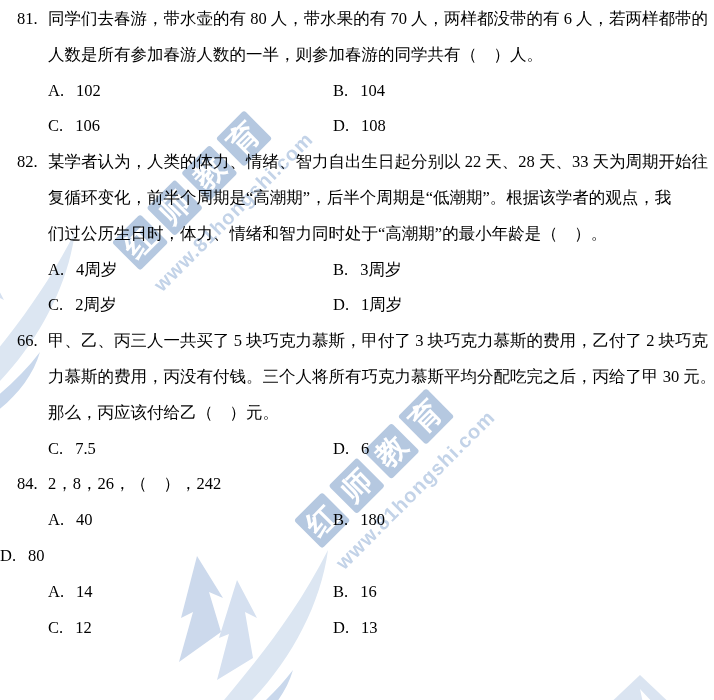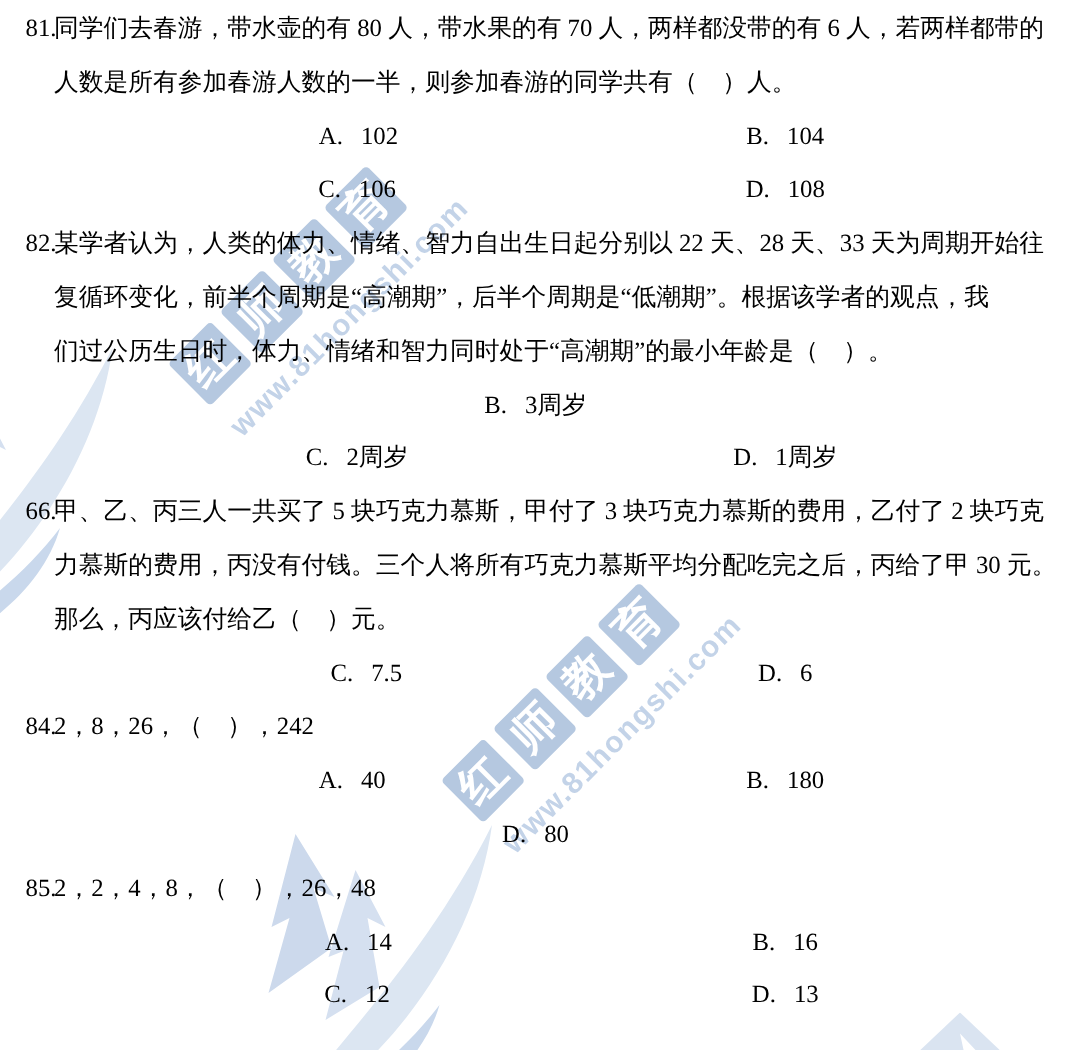--- a/index.html
+++ b/index.html
@@ -31,24 +31,24 @@
     font-family: "Liberation Sans", "DejaVu Sans", sans-serif;
     font-size: 20px; font-weight: bold; letter-spacing: 1px;
     color: #c3d3e8; white-space: nowrap;
   }
   .logo { position: absolute; }
 
   
   .content { position: relative; z-index: 2; font-size: 16.5px; padding-top: 1px; }
   .line {
     position: relative; height: 35.8px; line-height: 35.8px;
-    padding-left: 36px; white-space: nowrap;
+    padding-left: 48px; white-space: nowrap;
   }
   .qnum { position: absolute; left: 17px; top: 0; }
-  .opt-row { display: flex; height: 35.8px; line-height: 35.8px; justify-content: center; }
+  .opt-row { display: flex; height: 35.8px; line-height: 35.8px; }
   .opt { white-space: nowrap; }
   .opt-left { margin-left: 48px; width: 285px; }
   .opt .val { margin-left: 12px; }
 </style>
 </head>
 <body>
 
 <div class="doc">
 
   <div class="wm-layer">
@@ -126,20 +126,23 @@
         <span class="qnum">82.</span>
         <span>某学者认为，人类的体力、情绪、智力自出生日起分别以 22 天、28 天、33 天为周期开始往</span>
       </div>
       <div class="line">
         <span>复循环变化，前半个周期是“高潮期”，后半个周期是“低潮期”。根据该学者的观点，我</span>
       </div>
       <div class="line">
         <span>们过公历生日时，体力、情绪和智力同时处于“高潮期”的最小年龄是（　）。</span>
       </div>
       <div class="opt-row">
+        <div class="opt opt-left">
+          <span class="lab">A.</span><span class="val">4周岁</span>
+        </div>
         <div class="opt">
           <span class="lab">B.</span><span class="val">3周岁</span>
         </div>
       </div>
       <div class="opt-row">
         <div class="opt opt-left">
           <span class="lab">C.</span><span class="val">2周岁</span>
         </div>
         <div class="opt">
           <span class="lab">D.</span><span class="val">1周岁</span>
@@ -182,24 +185,20 @@
         </div>
       </div>
       <div class="opt-row">
         <div class="opt">
           <span class="lab">D.</span><span class="val">80</span>
         </div>
       </div>
     </div>
 
     <div class="question">
-      <div class="line">
-        <span class="qnum">85.</span>
-        <span>2，2，4，8，（　），26，48</span>
-      </div>
       <div class="opt-row">
         <div class="opt opt-left">
           <span class="lab">A.</span><span class="val">14</span>
         </div>
         <div class="opt">
           <span class="lab">B.</span><span class="val">16</span>
         </div>
       </div>
       <div class="opt-row">
         <div class="opt opt-left">

